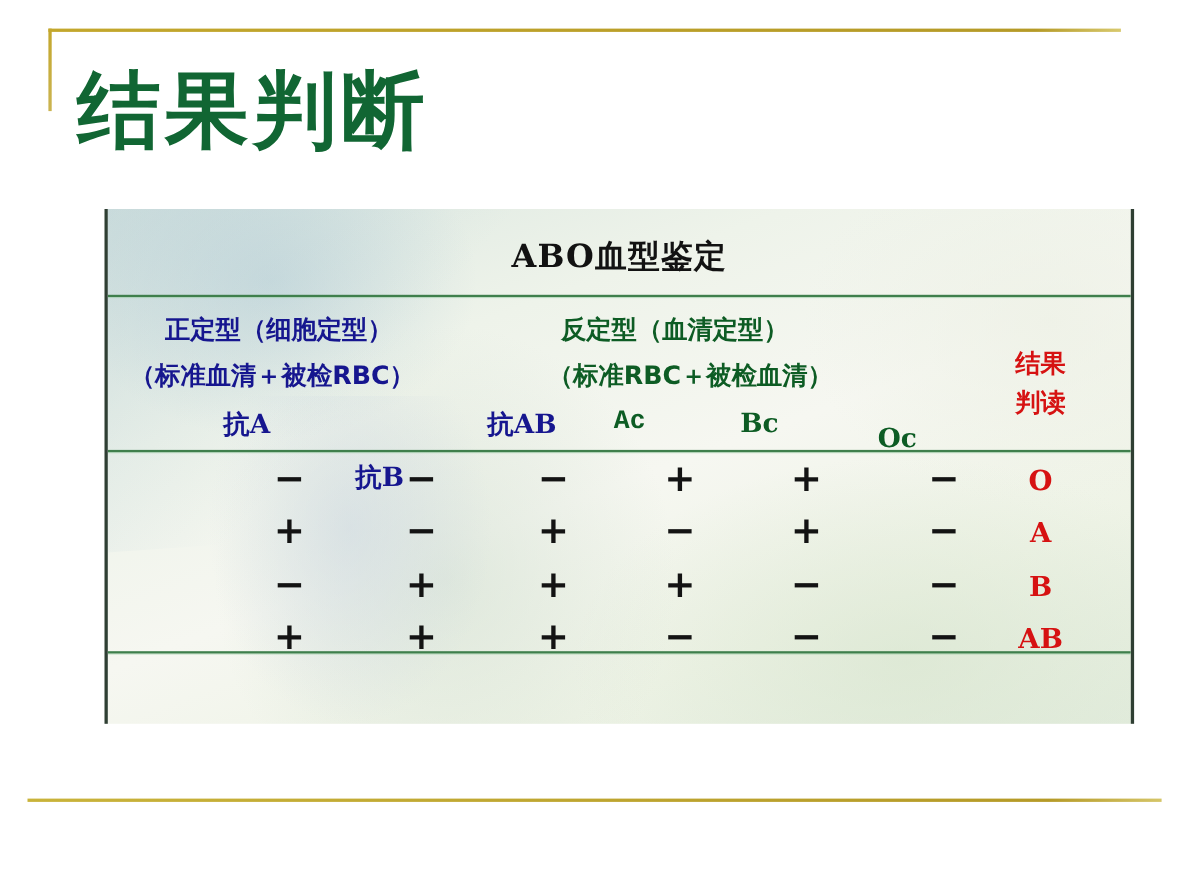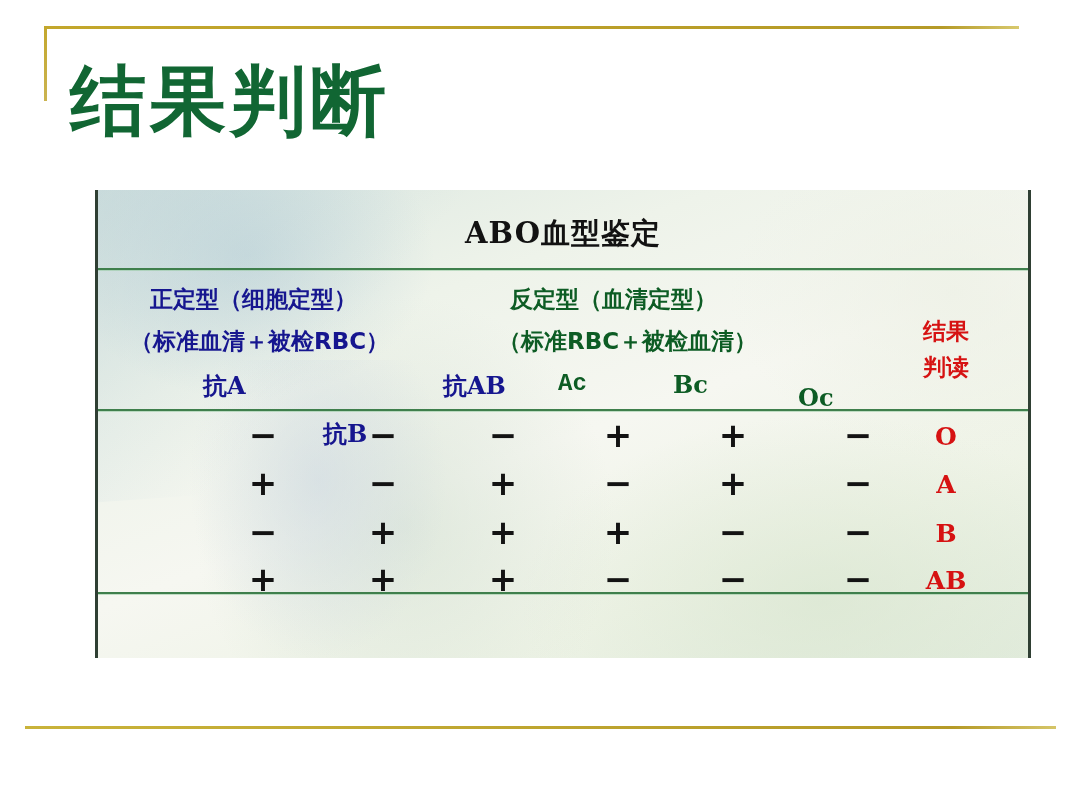--- a/index.html
+++ b/index.html
@@ -145,21 +145,21 @@
   }
   .hdr-line1 { top: 94px; height: 36px; }
   .hdr-line2 { top: 136px; height: 36px; }
 
   .cell-abs { position: absolute; white-space: nowrap; }
 
   .c-blue  { color: #16168f; }
   .c-green { color: #0d5c24; }
 
   .forward-1 { left: 40px;  top: 0; }
-  .forward-2 { left: 20px;  top: 0; }
+  .forward-2 { left: 8px;  top: 0; }
   .reverse-1 { left: 400px; top: 0; }
   .reverse-2 { left: 388px; top: 0; }
 
   .result-hdr {
     position: absolute;
     left: 788px;
     top: 124px;
     width: 120px;
     text-align: center;
     font-size: 23px;

